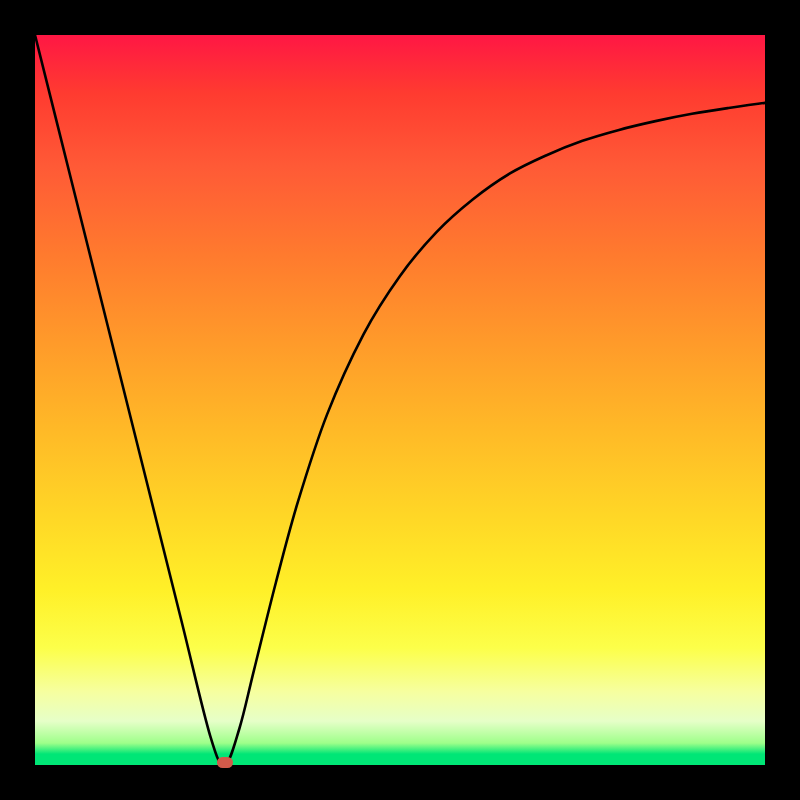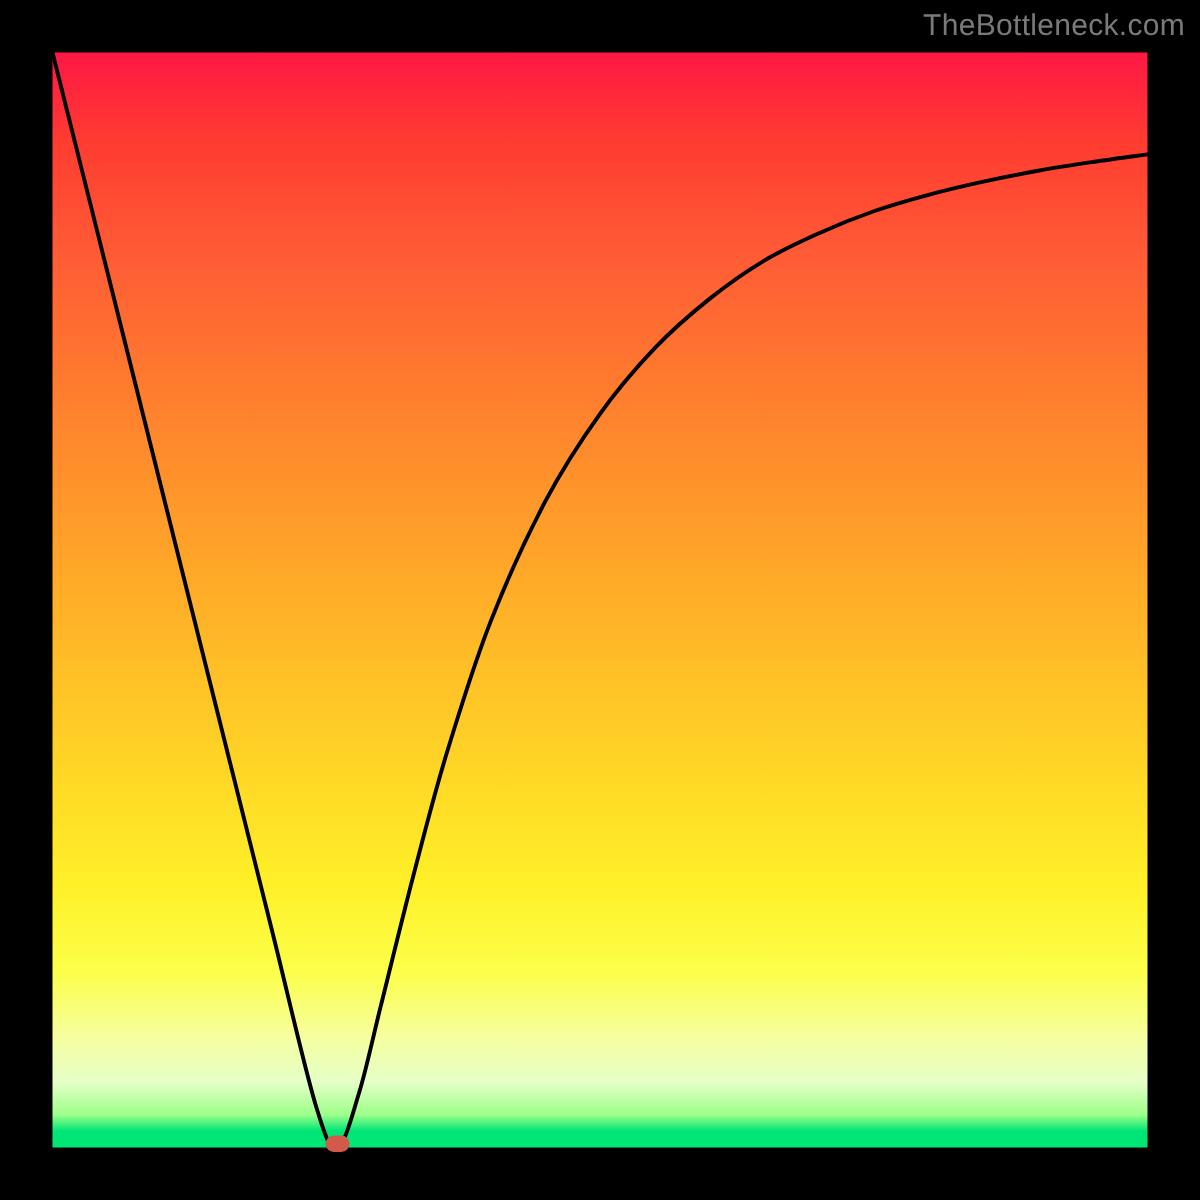--- a/index.html
+++ b/index.html
@@ -75,14 +75,13 @@
 
   <div class="plot-area">
 
     <svg class="curve" viewBox="0 0 730 730" preserveAspectRatio="none">
       <path id="curve-path" d="M 0.00 0.00 C 6.08 24.33, 24.33 97.33, 36.50 146.00 C 48.67 194.67, 60.83 243.33, 73.00 292.00 C 85.17 340.67, 97.33 389.33, 109.50 438.00 C 121.67 486.67, 135.05 540.20, 146.00 584.00 C 156.95 627.80, 167.90 676.47, 175.20 700.80 C 182.50 725.13, 184.93 731.22, 189.80 730.00 C 194.67 728.78, 199.53 709.32, 204.40 693.50 C 209.27 677.68, 212.92 659.43, 219.00 635.10 C 225.08 610.77, 233.60 575.48, 240.90 547.50 C 248.20 519.52, 254.28 495.18, 262.80 467.20 C 271.32 439.22, 281.05 407.58, 292.00 379.60 C 302.95 351.62, 316.33 322.42, 328.50 299.30 C 340.67 276.18, 352.83 257.93, 365.00 240.90 C 377.17 223.87, 389.33 209.88, 401.50 197.10 C 413.67 184.33, 425.83 173.98, 438.00 164.25 C 450.17 154.52, 462.33 146.00, 474.50 138.70 C 486.67 131.40, 498.83 125.93, 511.00 120.45 C 523.17 114.98, 535.33 110.11, 547.50 105.85 C 559.67 101.59, 571.83 98.18, 584.00 94.90 C 596.17 91.61, 608.33 88.82, 620.50 86.14 C 632.67 83.46, 644.83 81.03, 657.00 78.84 C 669.17 76.65, 681.33 74.83, 693.50 73.00 C 705.67 71.17, 723.92 68.74, 730.00 67.89" fill="none" stroke="#000" stroke-width="2.6" stroke-linejoin="round" stroke-linecap="round"></path>
     </svg>
 
     <div id="marker" class="marker" style="left: 181.8px; top: 722px; background: rgb(209, 90, 74);"></div>
   </div>
 
-  <div class="watermark">TheBottleneck.com</div>
 </div>
 
 </body></html>

